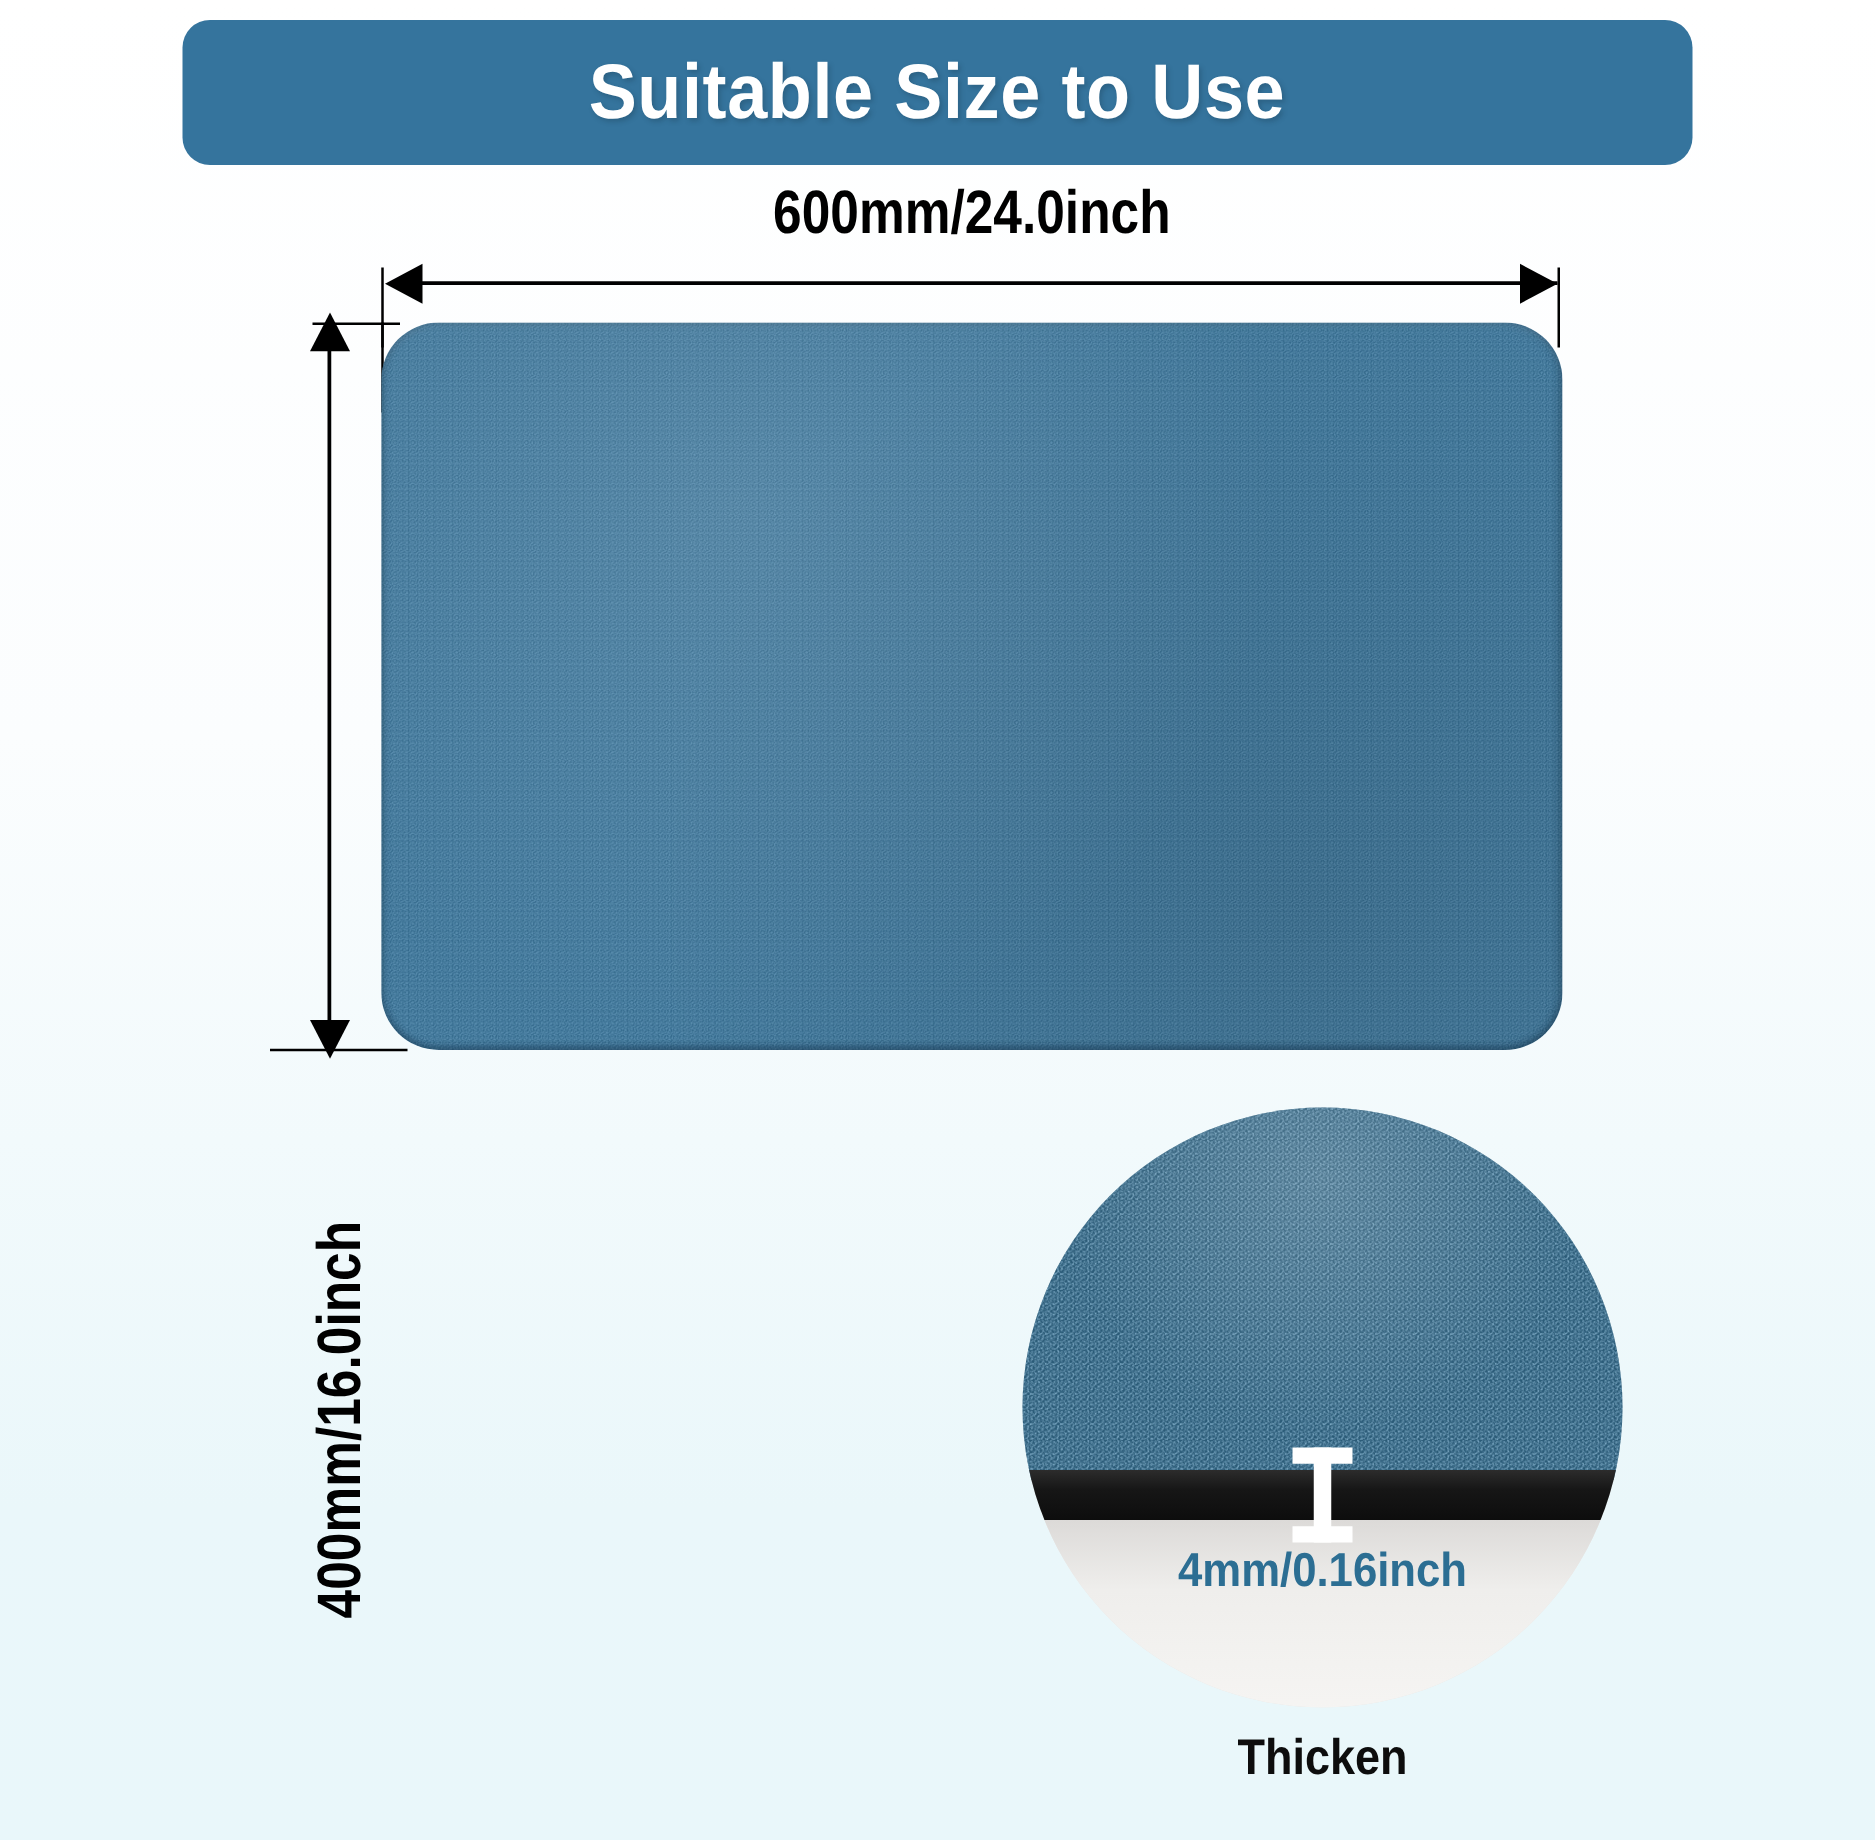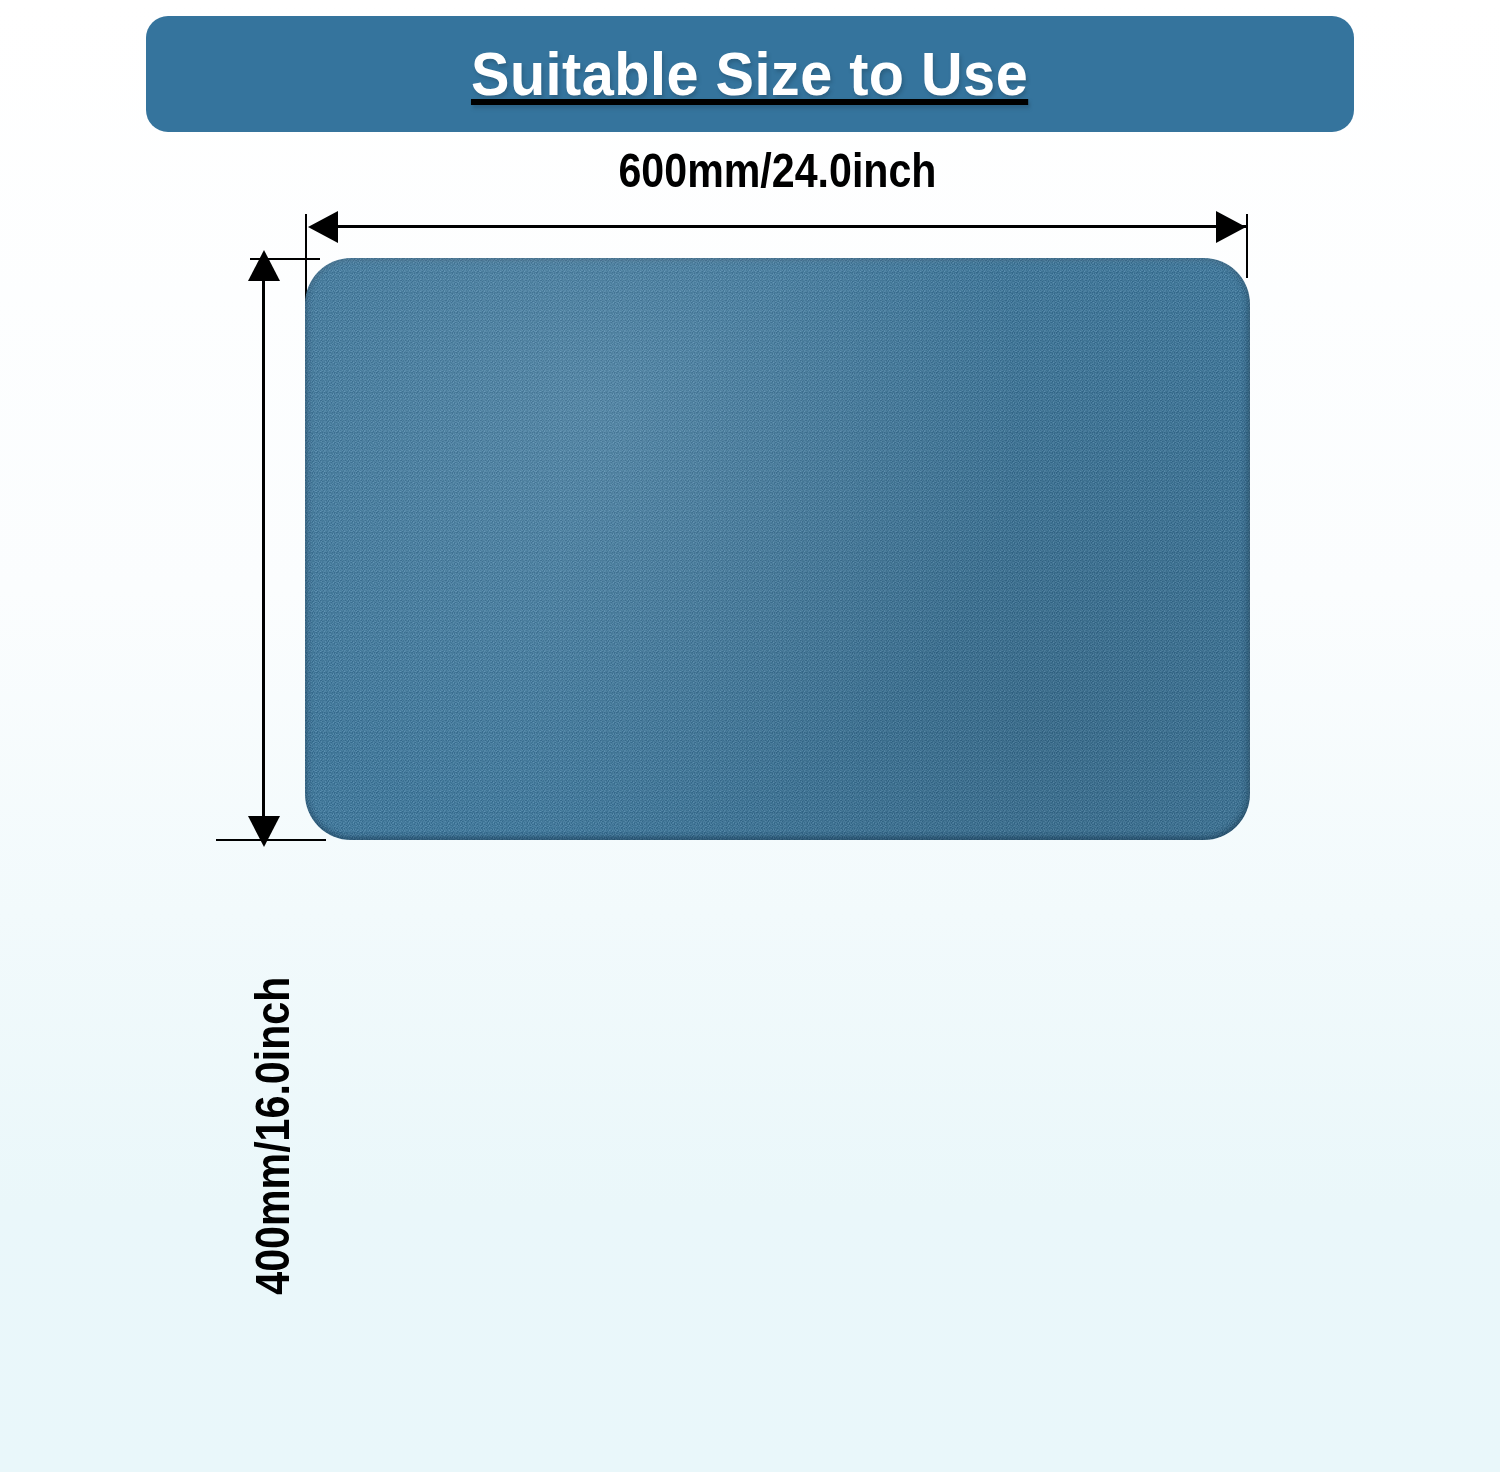--- a/index.html
+++ b/index.html
@@ -32,21 +32,20 @@
     position: absolute;
     left: 146px;
     top: 16px;
     width: 1208px;
     height: 116px;
     background: #35749d;
     border-radius: 22px;
     display: flex;
     align-items: center;
     justify-content: center;
-    text-decoration: underline;
   }
   #header-title {
     color: #ffffff;
     font-size: 62px;
     font-weight: bold;
     letter-spacing: 0.5px;
     line-height: 1;
     white-space: nowrap;
     text-shadow: 2px 3px 4px rgba(20,50,70,0.28);
     transform: scaleX(0.93);
@@ -429,14 +428,29 @@
 
     <div id="dim-v-line"></div>
     <div id="arrow-v-top" class="arrow-v"></div>
     <div id="arrow-v-bottom" class="arrow-v"></div>
     <div id="dim-v-label">
       <span>400mm/16.0inch</span>
     </div>
   </div>
 
 
+  <div id="feature-thick" class="feature">
+    <div class="circle">
+      <div id="thick-bg"></div>
+      <div id="thick-blue"></div>
+      <div id="thick-black"></div>
+      <div id="thick-table"></div>
+      <div id="thickness-marker">
+        <div class="bar-top"></div>
+        <div class="bar-stem"></div>
+        <div class="bar-bottom"></div>
+      </div>
+      <div id="thickness-label">4mm/0.16inch</div>
+    </div>
+    <div class="feature-caption">Thicken</div>
+  </div>
 
 </div>
 
 </body></html>

